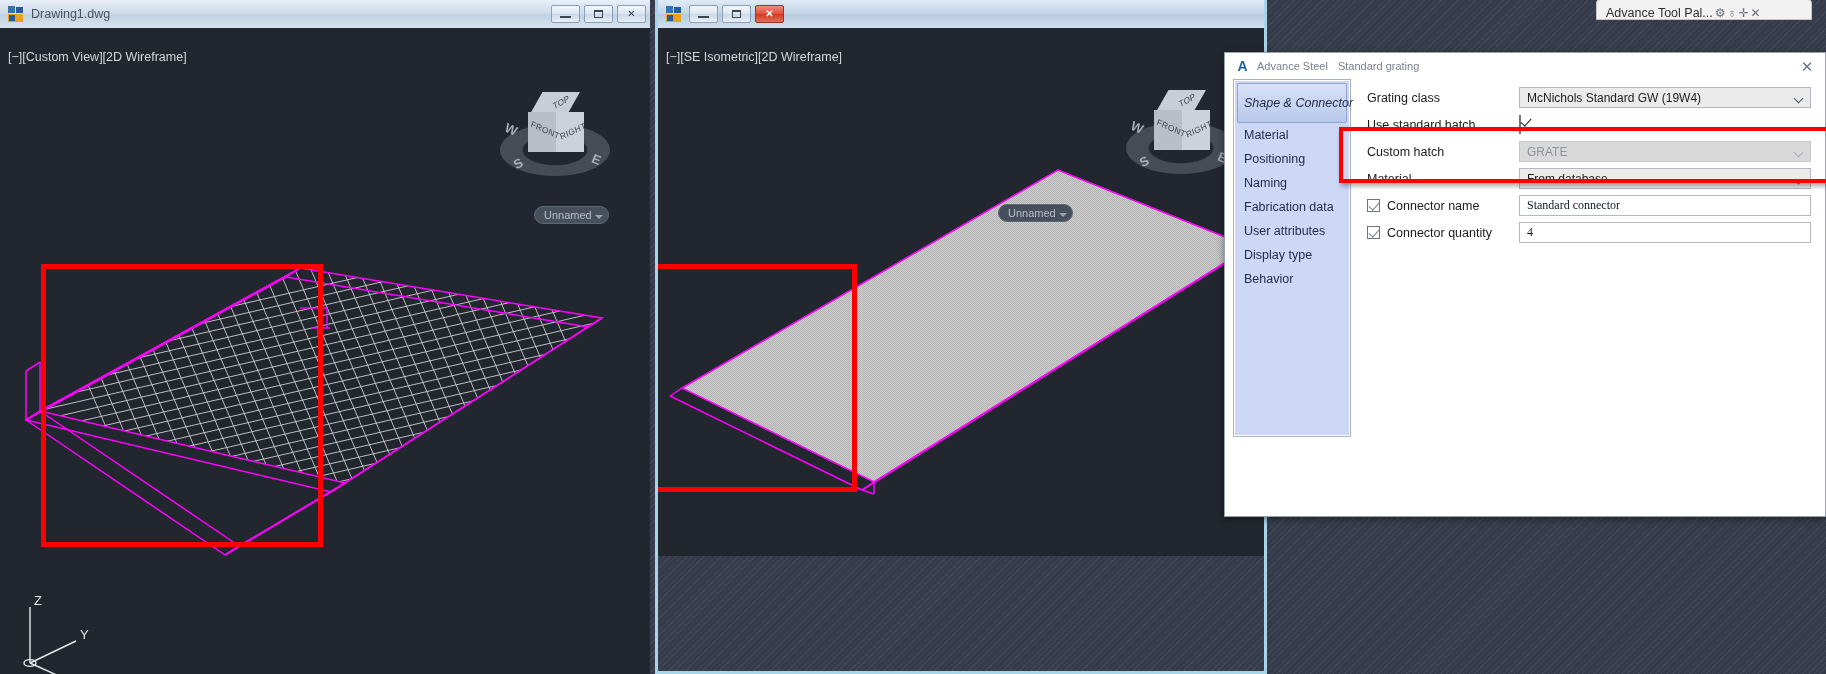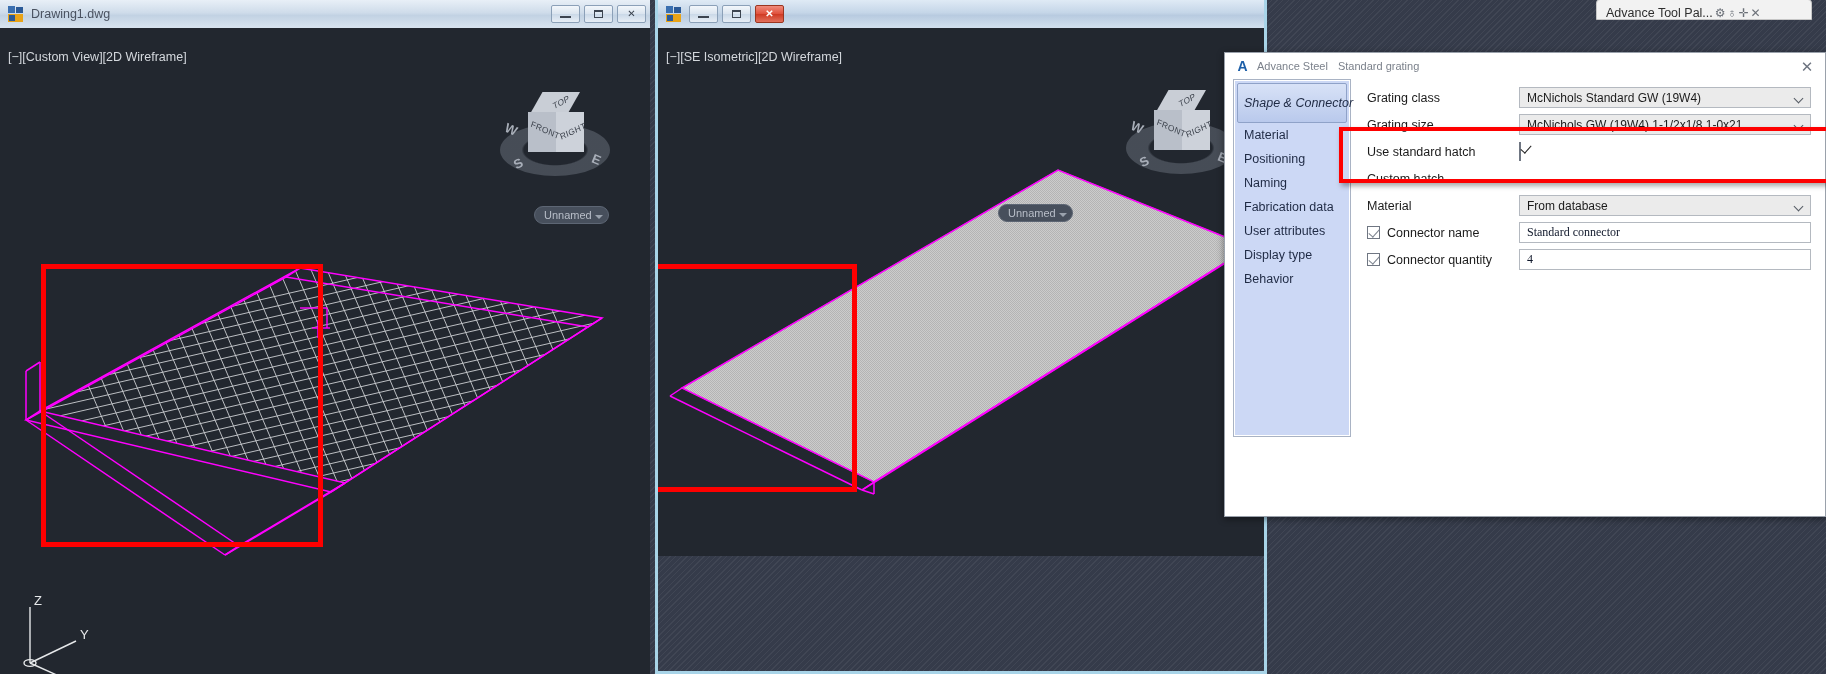--- a/index.html
+++ b/index.html
@@ -527,37 +527,34 @@
     <div class="dlg-fields">
 
       <div class="field-row">
         <span class="field-label">Grating class</span>
         <span class="combo filled">
           <span>McNichols Standard GW (19W4)</span>
           <i class="caret"></i>
         </span>
       </div>
 
-      <div class="field-row">
-        <span class="field-label">Grating size</span>
-        <span class="combo filled">
-          <span>McNichols GW (19W4) 1-1/2x1/8 1-0x21</span>
-          <i class="caret"></i>
-        </span>
-      </div>
 
       <div class="field-row">
         <span class="field-label">Use standard hatch</span>
         <span class="cbox-only">
           <span class="cb checked"></span>
         </span>
       </div>
 
       <div class="field-row">
         <span class="field-label">Custom hatch</span>
+        <span class="combo disabled">
+          <span>GRATE</span>
+          <i class="caret dim"></i>
+        </span>
       </div>
 
       <div class="field-row">
         <span class="field-label">Material</span>
         <span class="combo filled">
           <span>From database</span>
           <i class="caret"></i>
         </span>
       </div>
 

